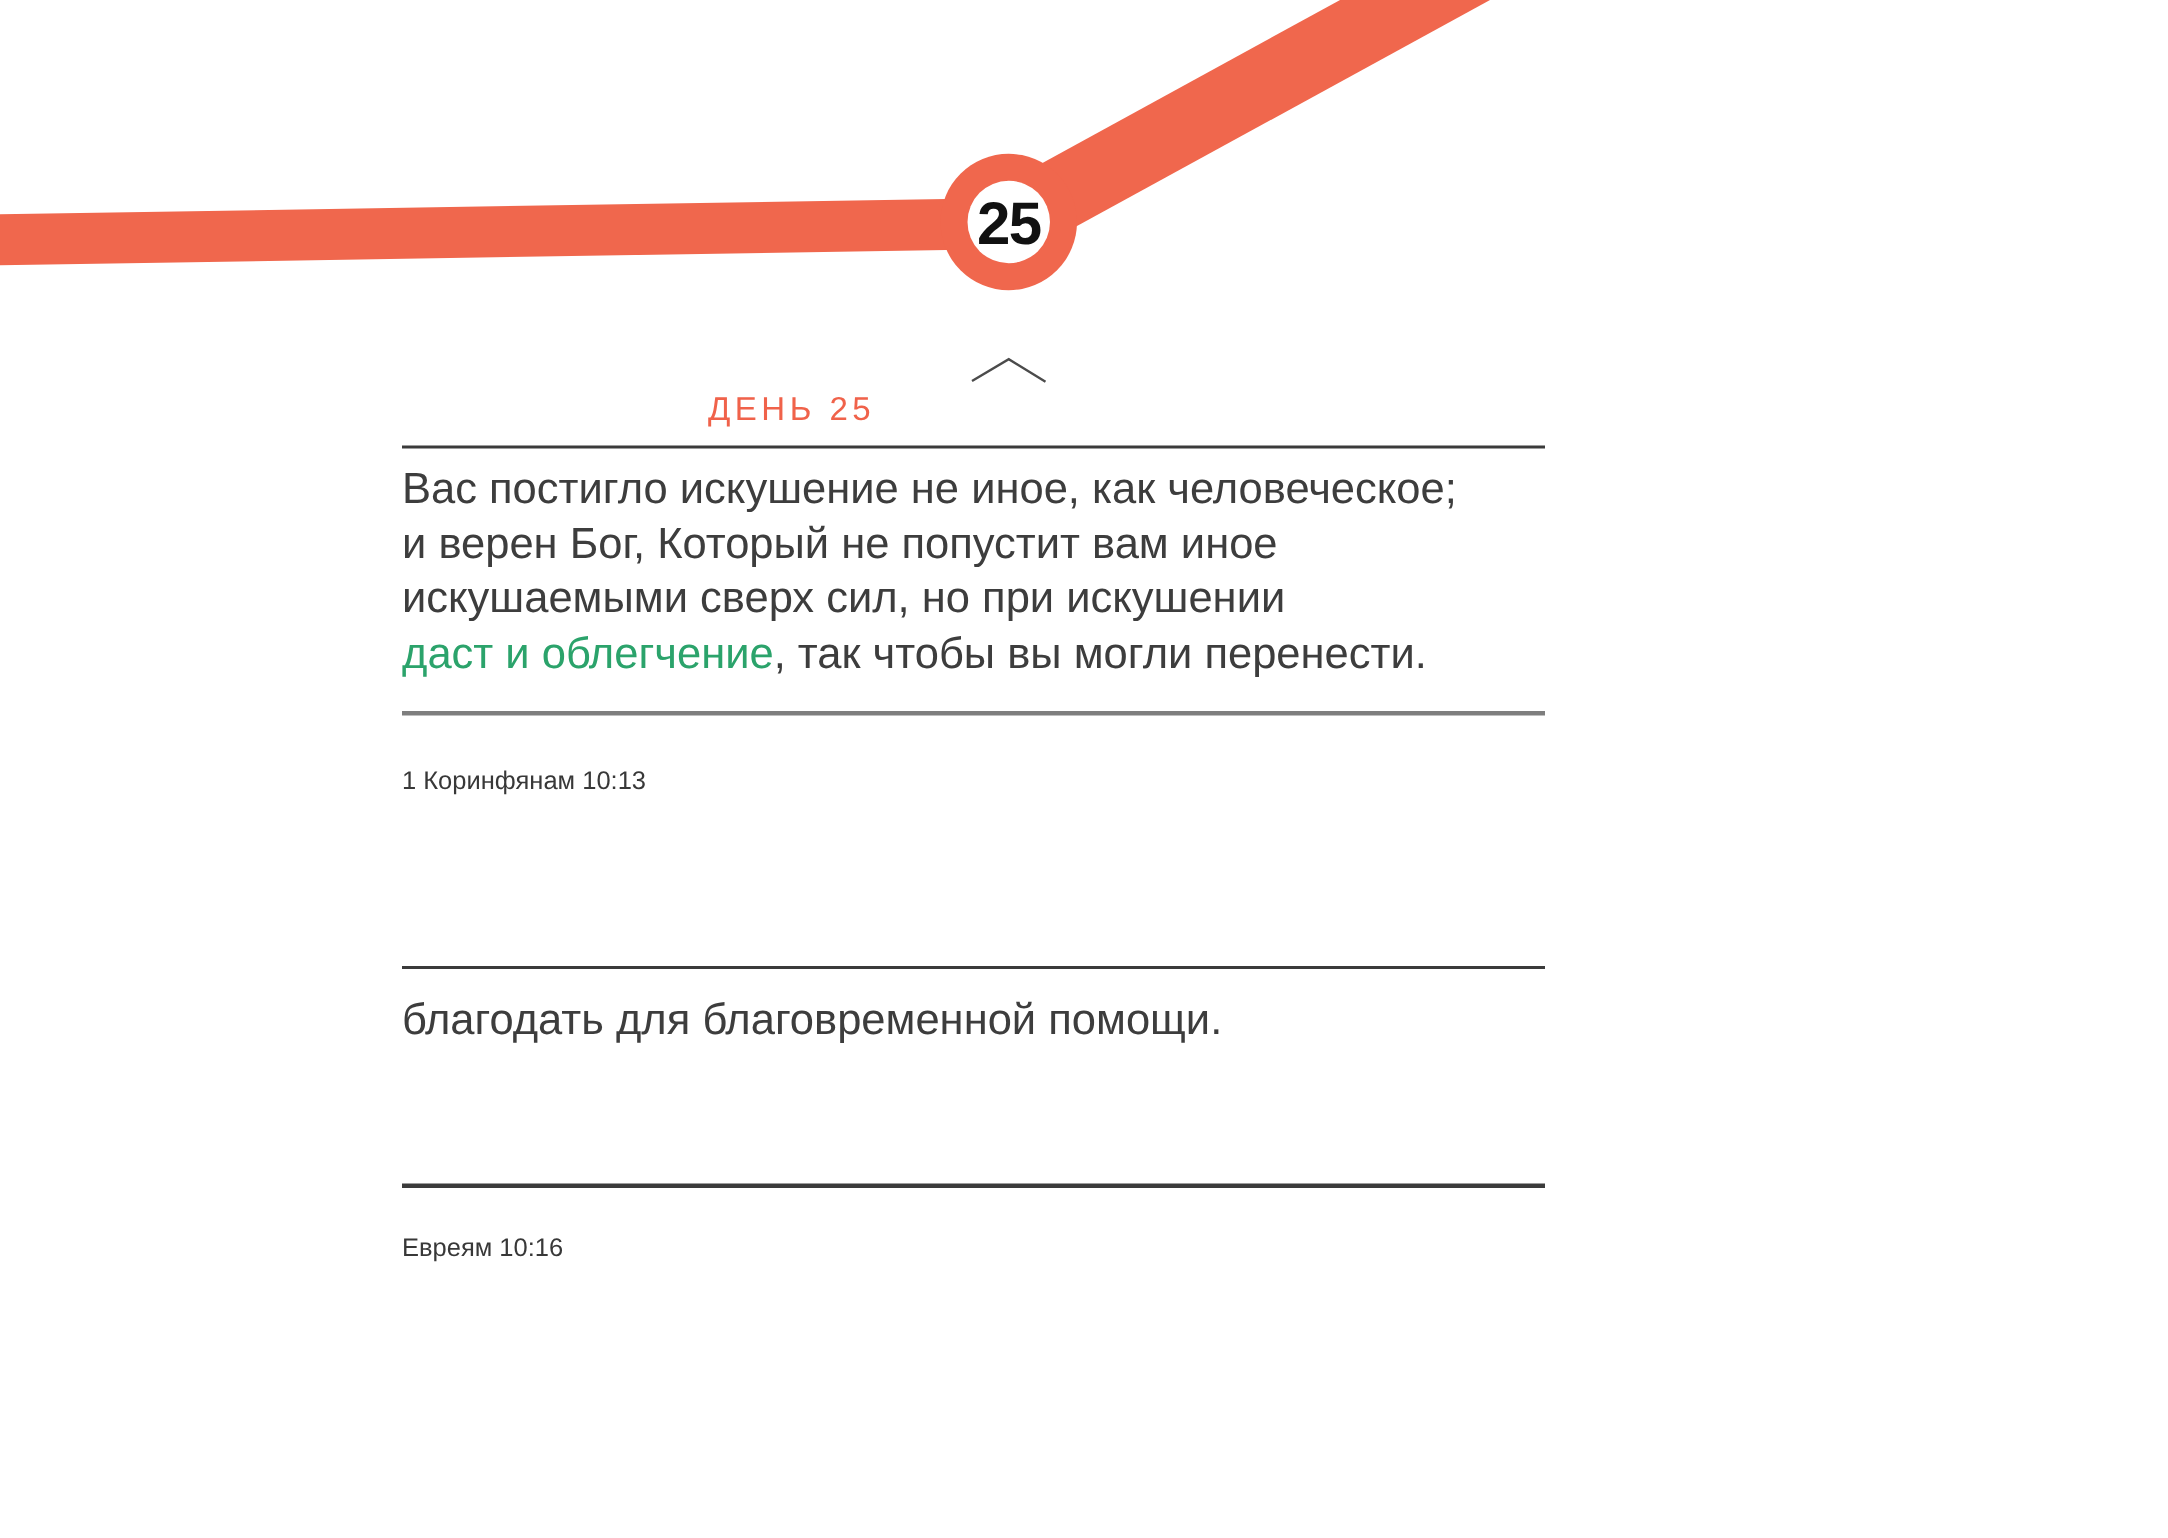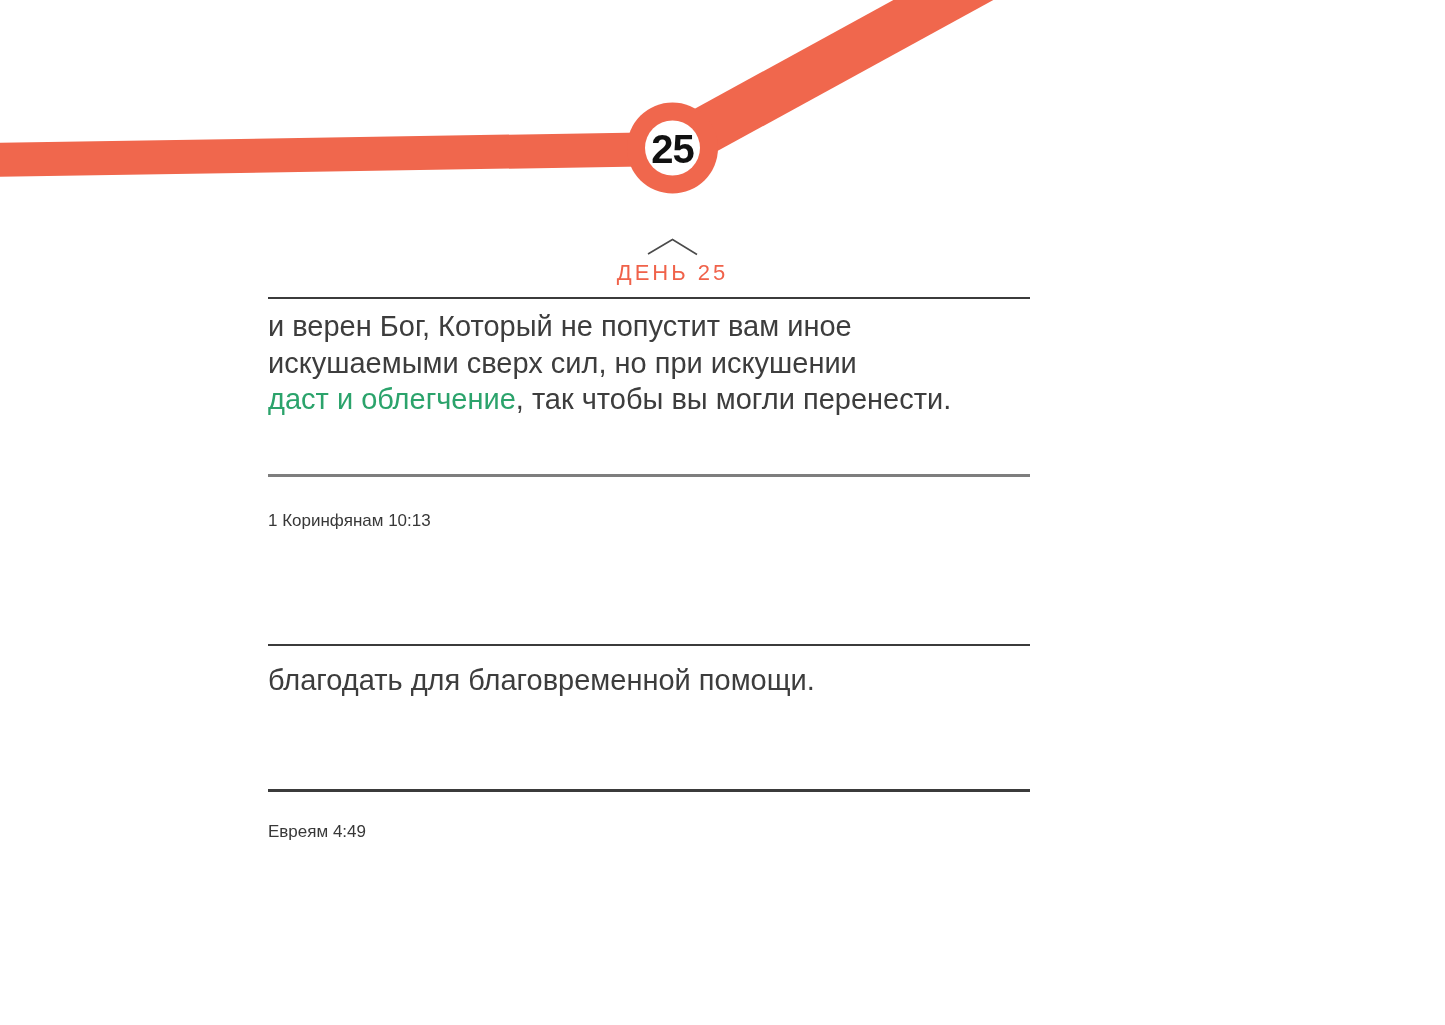--- a/index.html
+++ b/index.html
@@ -26,21 +26,20 @@
     font-weight: bold;
     font-size: 40px;
     letter-spacing: -1px;
     fill: #111111;
   }
   .day-label {
     position: absolute;
     top: 260px;
     left: 472px;
     width: 401px;
-    text-align: center;
     font-size: 22px;
     line-height: 26px;
     letter-spacing: 3px;
     color: #F0624A;
     white-space: nowrap;
   }
   .rule {
     position: absolute;
     left: 268px;
     width: 762px;
@@ -85,32 +84,33 @@
     <circle cx="672.5" cy="148" r="27.5" fill="#ffffff"></circle>
     <text class="badge-number" x="672.5" y="162.5" text-anchor="middle">25</text>
     <polyline points="648,254 672.5,239.5 697,254.5" fill="none" stroke-width="1.6" stroke="#4B4B4B"></polyline>
   </svg>
 
   <div class="day-label">ДЕНЬ 25</div>
 
   <div class="rule" style="top:296.5px;"></div>
 
   <div class="verse" style="top:308px;">
+    <div>Вас постигло искушение не иное, как человеческое;</div>
     <div>и верен Бог, Который не попустит вам иное</div>
     <div>искушаемыми сверх сил, но при искушении</div>
     <div><span class="hl">даст и облегчение</span><span>, так чтобы вы могли перенести.</span></div>
   </div>
 
   <div class="rule rule-gray" style="top:474px;"></div>
 
   <div class="reference" style="top:509px;">1 Коринфянам 10:13</div>
 
   <div class="rule" style="top:644px;"></div>
 
   <div class="verse" style="top:662px;">
     <div>благодать для благовременной помощи.</div>
   </div>
 
   <div class="rule" style="top:789px; height:2.5px;"></div>
 
-  <div class="reference" style="top:820px;">Евреям 4:49</div>
+  <div class="reference" style="top:820px;">Евреям 10:16</div>
 
 </div>
 
 </body></html>

